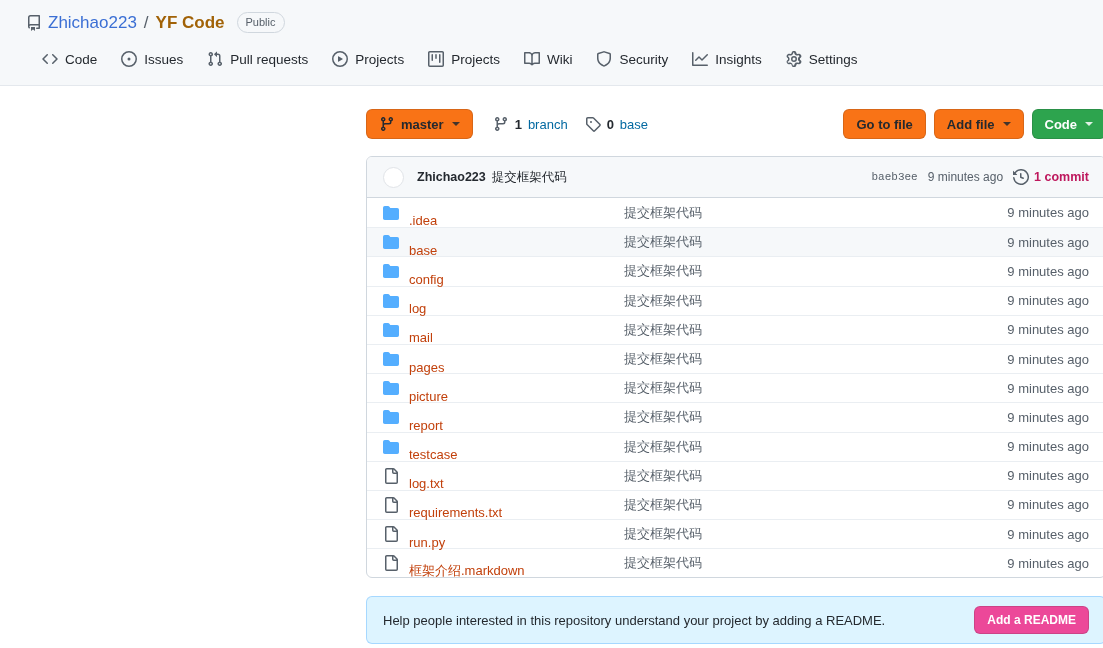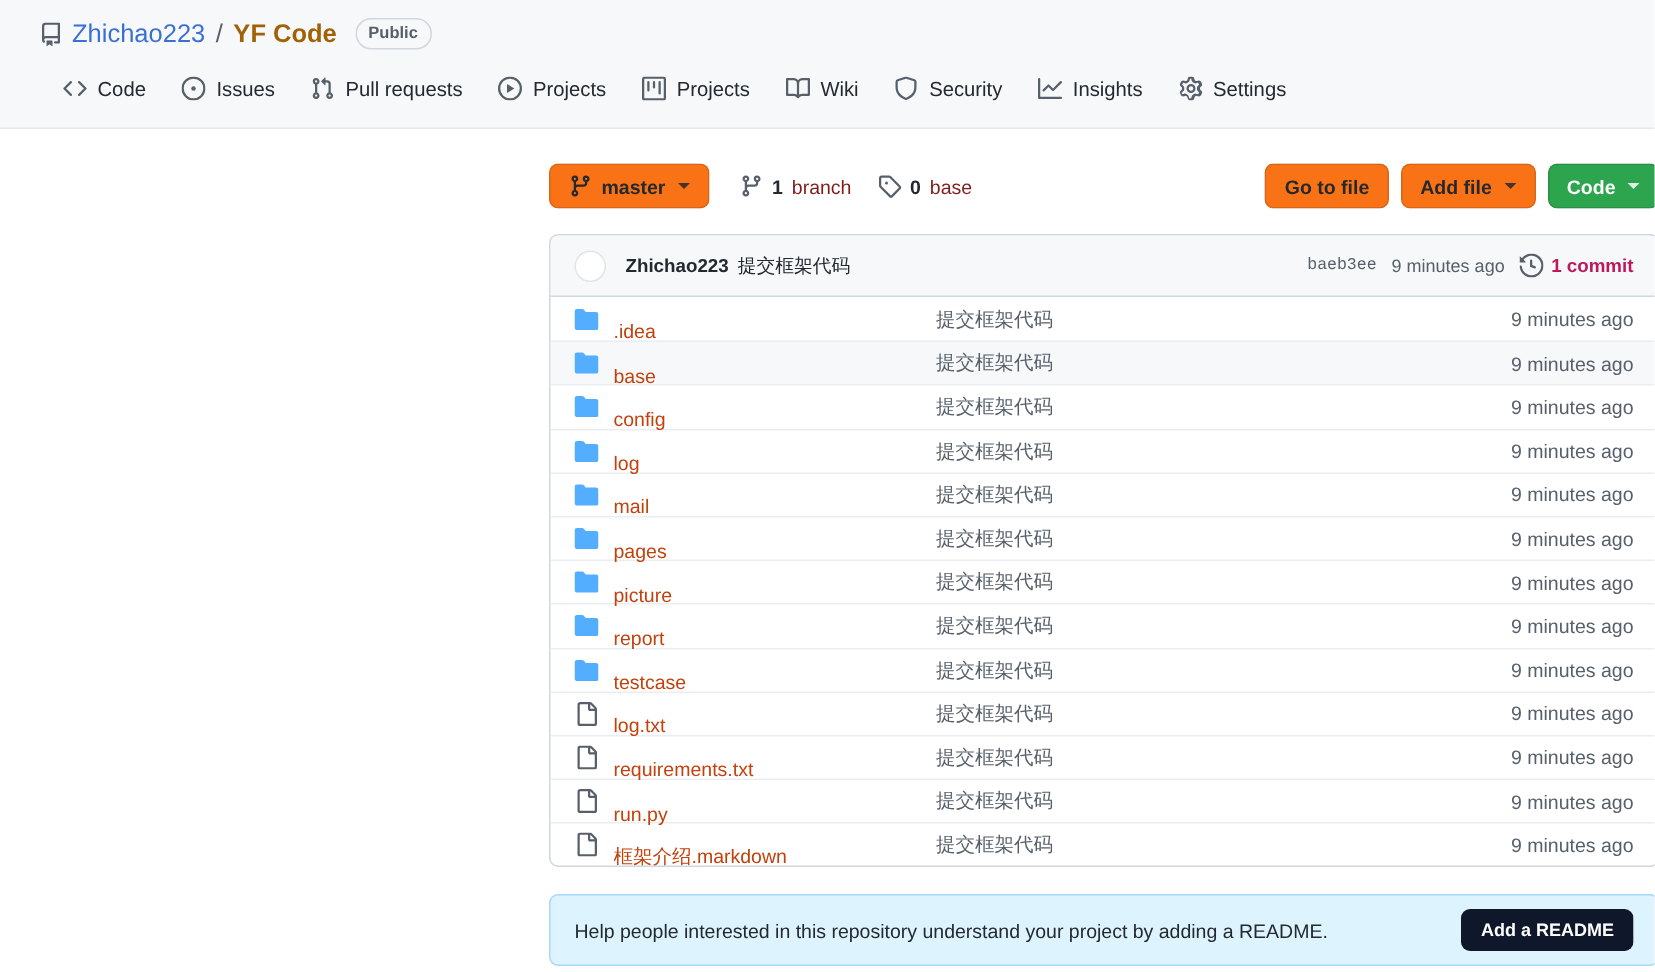--- a/index.html
+++ b/index.html
@@ -41,21 +41,20 @@
     font-size: 17px;
   }
   .visibility-badge {
     margin-left: 6px;
     border: 1px solid #d0d7de;
     border-radius: 2em;
     padding: 1px 8px 2px;
     font-size: 11px;
     line-height: 16px;
     color: #57606a;
-    font-weight: bold;
   }
 
   
   .repo-nav {
     display: flex;
     align-items: center;
     gap: 4px;
     padding: 12px 0 0 32px;
   }
   .nav-item {
@@ -118,21 +117,21 @@
     display: flex;
     align-items: center;
     gap: 17px;
     margin-left: 20px;
     font-size: 13px;
     color: #24292f;
   }
   .meta-item { display: flex; align-items: center; gap: 6px; cursor: pointer; }
   .meta-item .m-ico { color: #57606a; display: flex; align-items: center; }
   .meta-item b { font-weight: 600; }
-  .meta-item span.m-lbl { color: #7f1d1d; font-weight: 400; }
+  .meta-item span.m-lbl { color: #0369a1; font-weight: 400; }
   .spacer { flex: 1; }
   .right-actions { display: flex; align-items: center; gap: 8px; }
 
   
   .file-box {
     border: 1px solid #d0d7de;
     border-radius: 6px;
     overflow: hidden;
     background: #fff;
   }
@@ -229,21 +228,21 @@
     border: 1px solid rgba(84,174,255,0.4);
     border-radius: 6px;
     display: flex;
     align-items: center;
     padding: 13px 16px;
     height: 48px;
   }
   .readme-text { font-size: 13px; color: #24292f; }
   .btn-readme {
     margin-left: auto;
-    background: #0f172a;
+    background: #ec4899;
     color: #fff;
     border: 1px solid rgba(27,31,36,0.15);
     border-radius: 6px;
     font-size: 12px;
     font-weight: 700;
     padding: 5px 12px;
     height: 28px;
     display: inline-flex;
     align-items: center;
     cursor: pointer;

